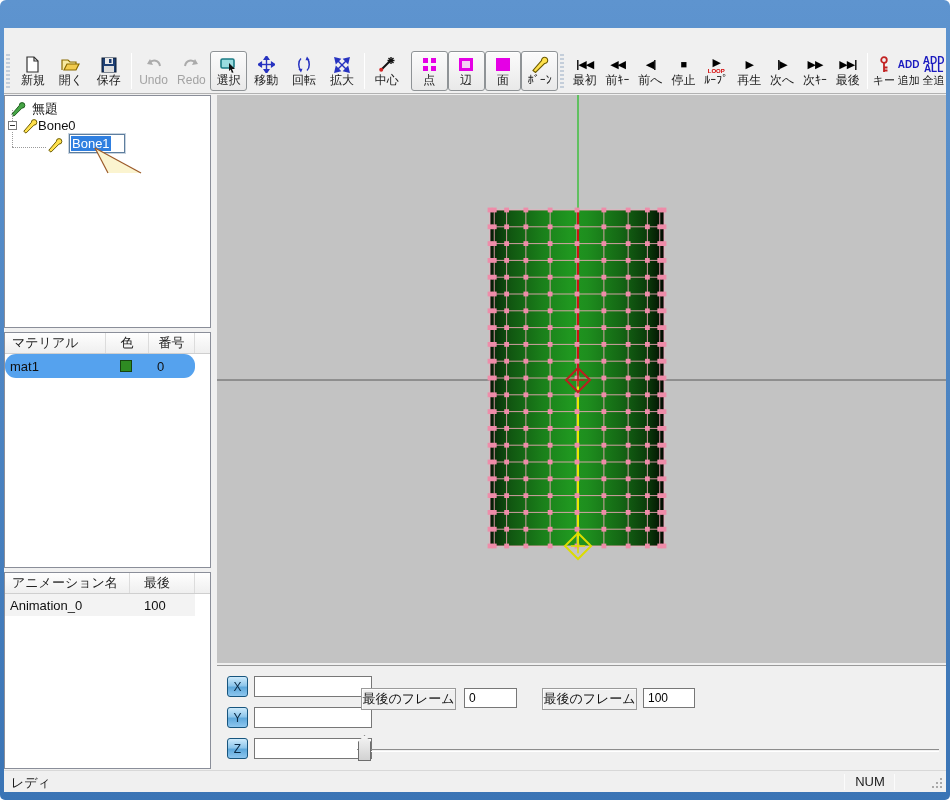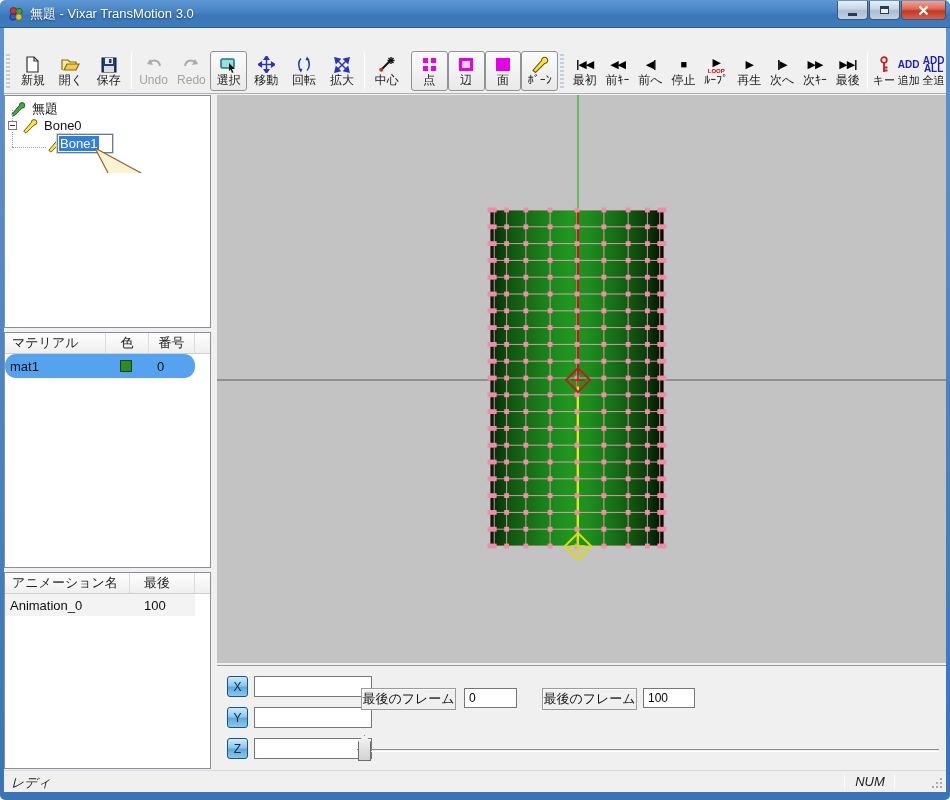--- a/index.html
+++ b/index.html
@@ -58,21 +58,21 @@
   .tree-panel { top:67px; height:233px; }
   .mat-panel  { top:304px; height:236px; }
   .anim-panel { top:544px; height:197px; }
   .vsplit { position:absolute; left:207px; top:67px; width:6px; height:674px; background:#F0F0F0; }
 
   .tree-row { position:absolute; height:17px; display:flex; align-items:center; font-size:13px; color:#111; }
   .expander { position:absolute; width:9px; height:9px; border:1px solid #7A7A7A; background:#fff; }
   .expander::after { content:""; position:absolute; left:1px; top:3px; width:5px; height:1px; background:#333; }
   .dotv { position:absolute; border-left:1px dotted #9A9A9A; }
   .doth { position:absolute; border-top:1px dotted #9A9A9A; }
-  .editbox { position:absolute; left:52px; top:38px; width:56px; height:19px; background:#fff;
+  .editbox { position:absolute; left:64px; top:38px; width:56px; height:19px; background:#fff;
     border:1px solid #5E7E9E; outline:1px solid #C8D4E0; display:flex; align-items:center; padding:1px; }
   .editbox span { background:#2F7FE0; color:#fff; font-size:13px; padding:0 1px; }
 
   .list-head { display:flex; height:21px; background:linear-gradient(#FEFEFE,#EFEFEF); border-bottom:1px solid #CFCFCF;
     font-size:13px; color:#222; }
   .list-head .hc { border-right:1px solid #DCDCDC; display:flex; align-items:center; padding-left:7px; }
   .list-row { display:flex; align-items:center; font-size:13px; color:#101010; height:24px; }
   .mat-row { width:190px; background:#55A2EE;border-radius:11px; }
   .swatch { width:12px; height:12px; border:1px solid #17430F; margin-left:14px; }
   .anim-row { width:190px; background:#F3F3F3; height:22px; }
@@ -99,55 +99,31 @@
   .ffield { position:absolute; height:20px; background:#fff; border:1px solid #777; font-size:12px; padding:0 4px;
     font-family:inherit; }
   .slider-track { position:absolute; left:140px; top:83px; width:582px; height:3px;
     border-top:1px solid #8C8C8C; border-bottom:1px solid #fff; }
   .slider-thumb { position:absolute; left:141px; top:69px; width:13px; height:26px;
     background:linear-gradient(#F4F4F4,#D2D2D2); border:1px solid #6E6E6E;
     clip-path:polygon(50% 0,100% 26%,100% 100%,0 100%,0 26%); }
 
   
   .statusbar { position:absolute; left:0; top:742px; width:942px; height:22px; background:#F0F0F0;
-    border-top:1px solid #D8D8D8; font-size:13px; color:#1C1C1C;font-style:italic; }
+    border-top:1px solid #D8D8D8; font-size:13px; color:#1C1C1C; }
   .sb-text { position:absolute; left:7px; top:3px; }
   .sb-div { position:absolute; top:3px; width:1px; height:16px; background:#C2C2C2; border-right:1px solid #FBFBFB; }
   .sb-num { position:absolute; left:845px; top:3px; width:42px; text-align:center; }
   .sb-grip { position:absolute; right:2px; top:6px; }
 </style>
 </head>
 <body>
 
 <div class="window">
 
-  <div class="titlebar">
-    <span class="app-icon">
-      <svg width="16" height="16" viewBox="0 0 16 16">
-        <circle cx="5.5" cy="5" r="3.4" fill="#D23131" stroke="#6B1010" stroke-width=".7"></circle>
-        <circle cx="11" cy="5.5" r="3.2" fill="#3FA03F" stroke="#114911" stroke-width=".7"></circle>
-        <circle cx="5" cy="11" r="3.2" fill="#2F58C8" stroke="#102458" stroke-width=".7"></circle>
-        <circle cx="10.8" cy="11" r="3.2" fill="#E0C22E" stroke="#6B5A08" stroke-width=".7"></circle>
-      </svg>
-    </span>
-    <span class="title-text">無題 - Vixar TransMotion 3.0</span>
-    <div class="winbtns">
-      <div class="wb min">
-          <span class="glyph-min"></span>
-        </div>
-      <div class="wb max">
-          <span class="glyph-max"></span>
-        </div>
-      <div class="wb close">
-        <svg width="11" height="11" viewBox="0 0 11 11">
-          <path d="M1.5 1.5 L9.5 9.5 M9.5 1.5 L1.5 9.5" stroke="#fff" stroke-width="2.2"></path>
-        </svg>
-      </div>
-    </div>
-  </div>
 
   <div class="client">
 
 
     <div class="toolbar">
       <span class="tb-grip"></span>
       <div class="tbtn">
         <span class="ic">
           <svg width="15" height="17" viewBox="0 0 15 17">
               <path d="M2 1 H9 L13 5 V16 H2 Z" fill="#fff" stroke="#333" stroke-width="1.2"></path>
@@ -370,21 +346,21 @@
             <path d="M2 14.5 L4.5 16.5 L13.5 7.5 A3.1 3.1 0 1 0 10.5 4.5 Z" fill="#46A546" stroke="#1D5C1D" stroke-width="1.1"></path>
           </svg>
         <span style="margin-left:6px">無題</span>
       </div>
       <span class="dotv" style="left:7px;top:14px;height:13px"></span>
       <span class="expander" style="left:3px;top:25px;"></span>
       <div class="tree-row" style="left:17px;top:21px;">
         <svg width="16" height="16" viewBox="0 0 18 17">
             <path d="M2 14.5 L4.5 16.5 L13.5 7.5 A3.1 3.1 0 1 0 10.5 4.5 Z" fill="#FFE14D" stroke="#6B5A00" stroke-width="1.1"></path>
           </svg>
-        <span style="margin-left:6px">Bone0</span>
+        <span style="">Bone0</span>
       </div>
       <span class="dotv" style="left:7px;top:36px;height:15px"></span>
       <span class="doth" style="left:7px;top:51px;width:34px"></span>
       <div class="tree-row" style="left:42px;top:40px;">
         <svg width="16" height="16" viewBox="0 0 18 17">
             <path d="M2 14.5 L4.5 16.5 L13.5 7.5 A3.1 3.1 0 1 0 10.5 4.5 Z" fill="#FFE14D" stroke="#6B5A00" stroke-width="1.1"></path>
           </svg>
       </div>
       <div class="editbox">
         <span>Bone1</span>

